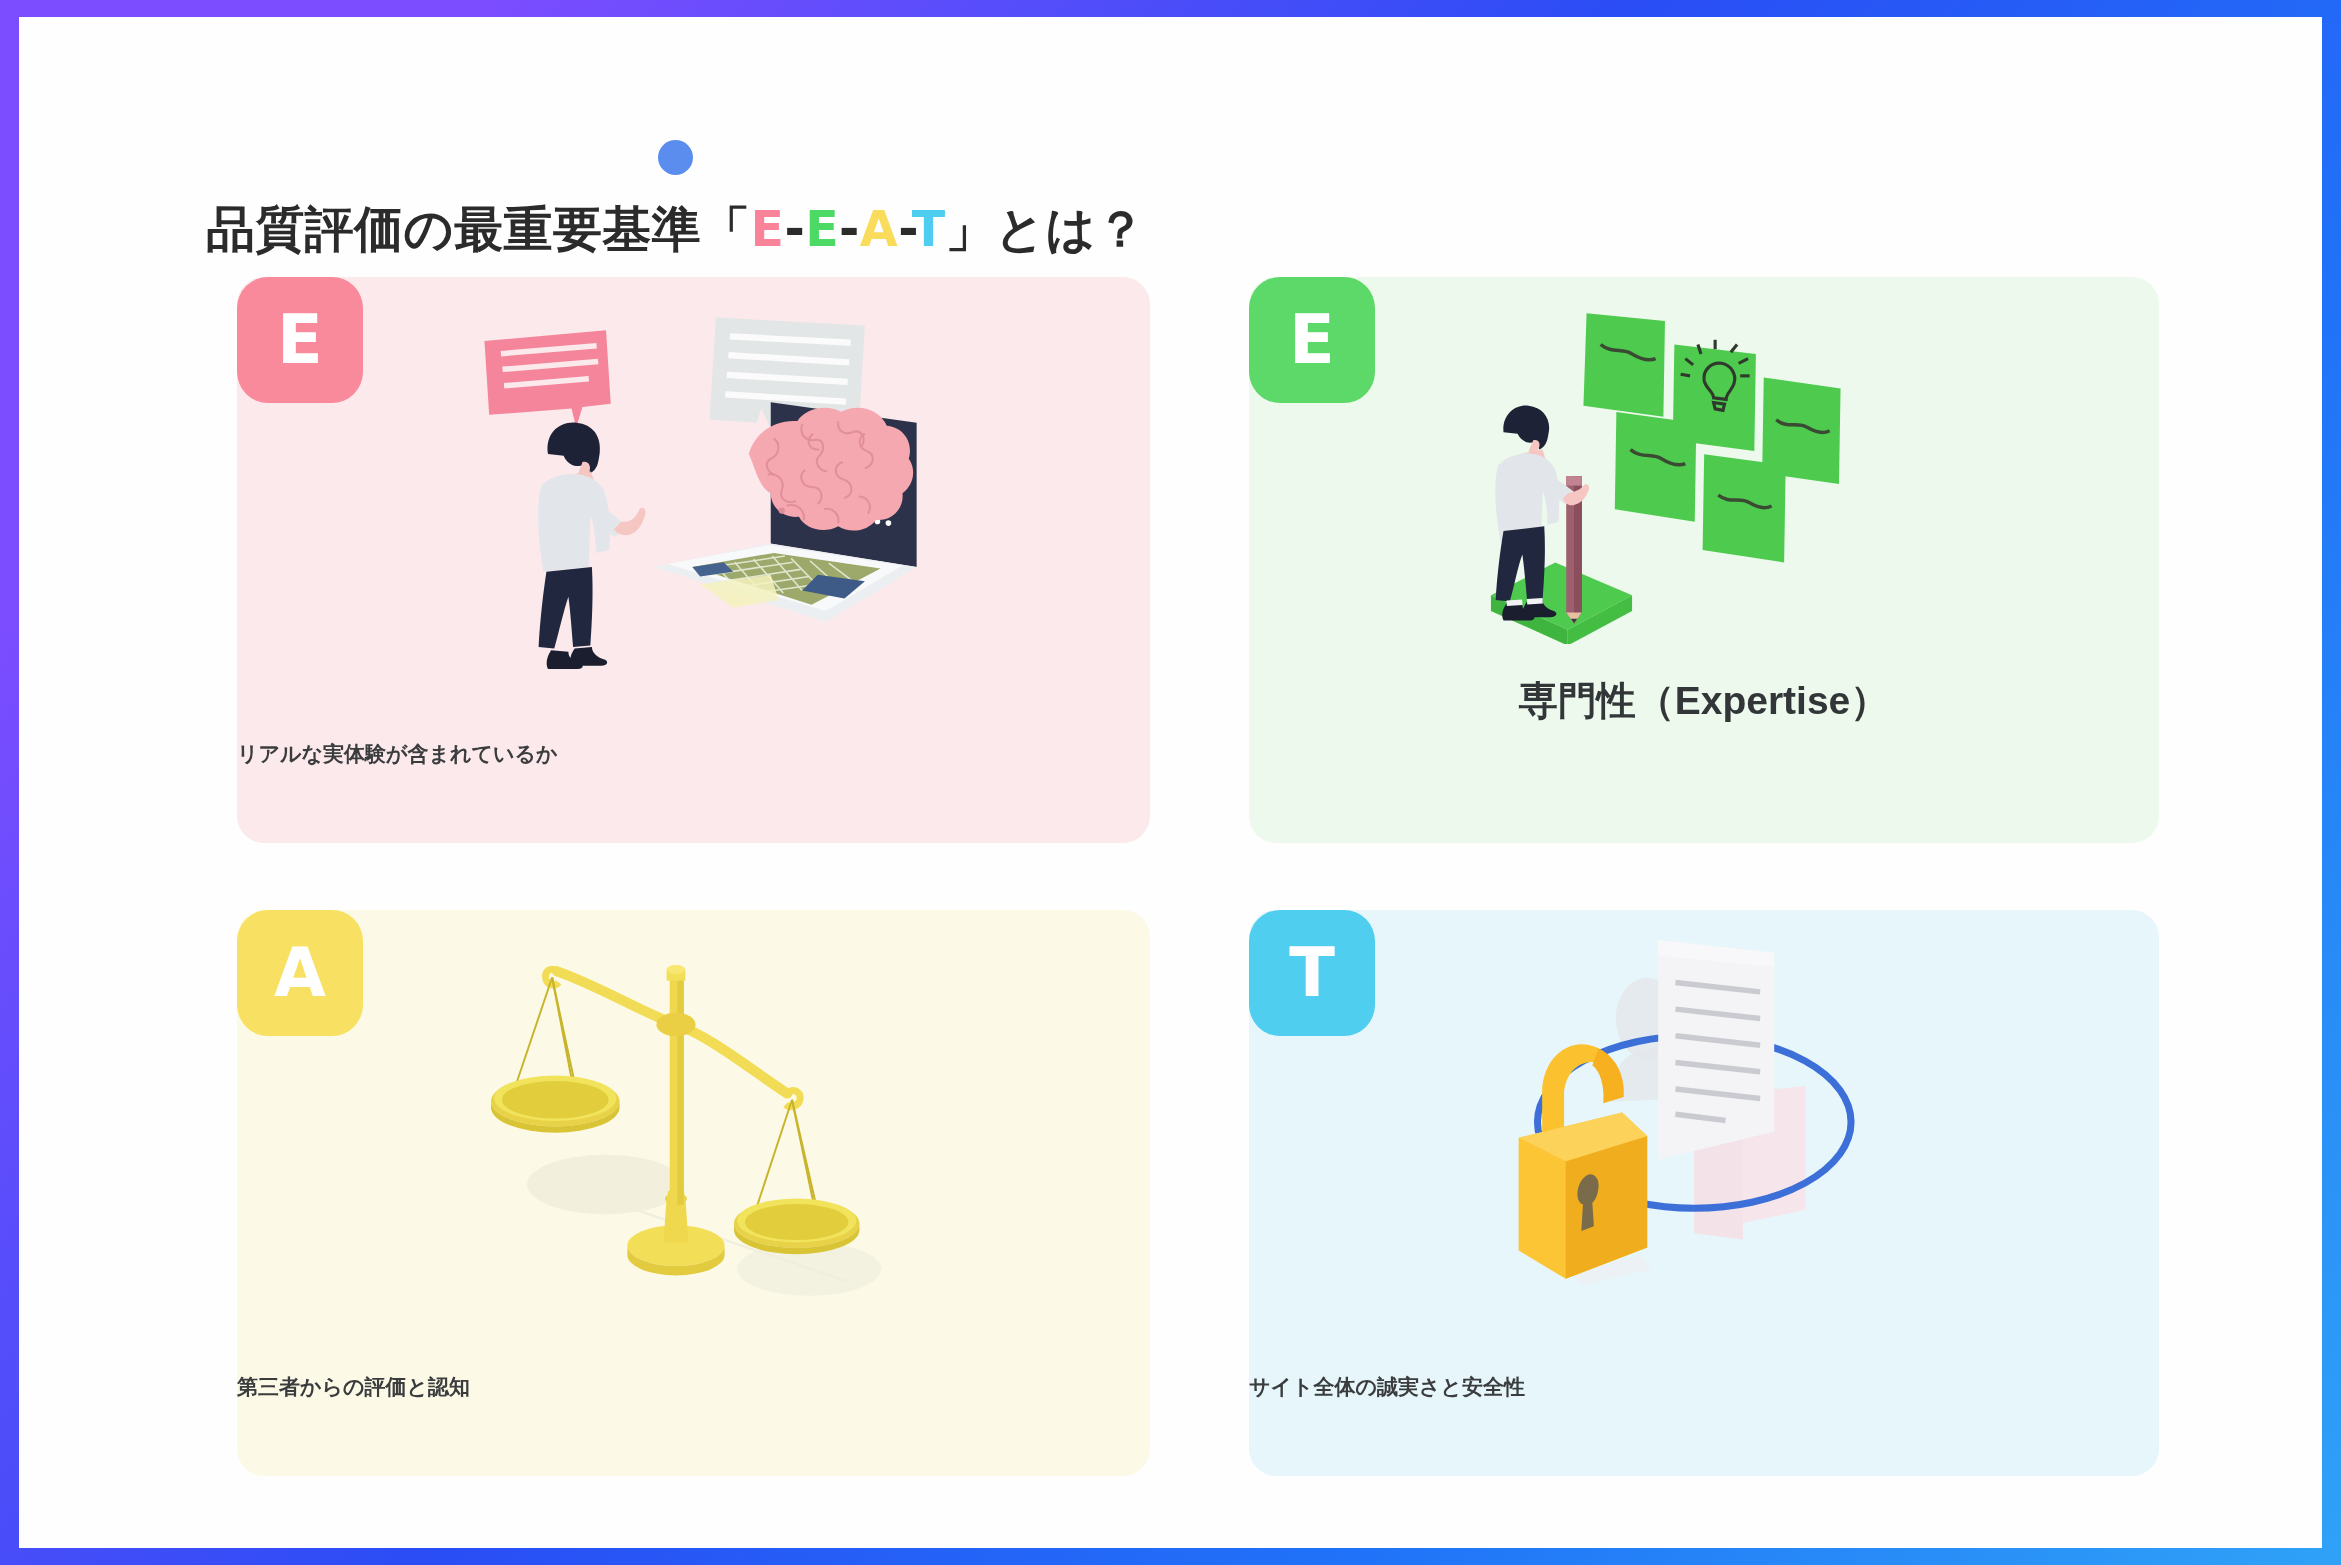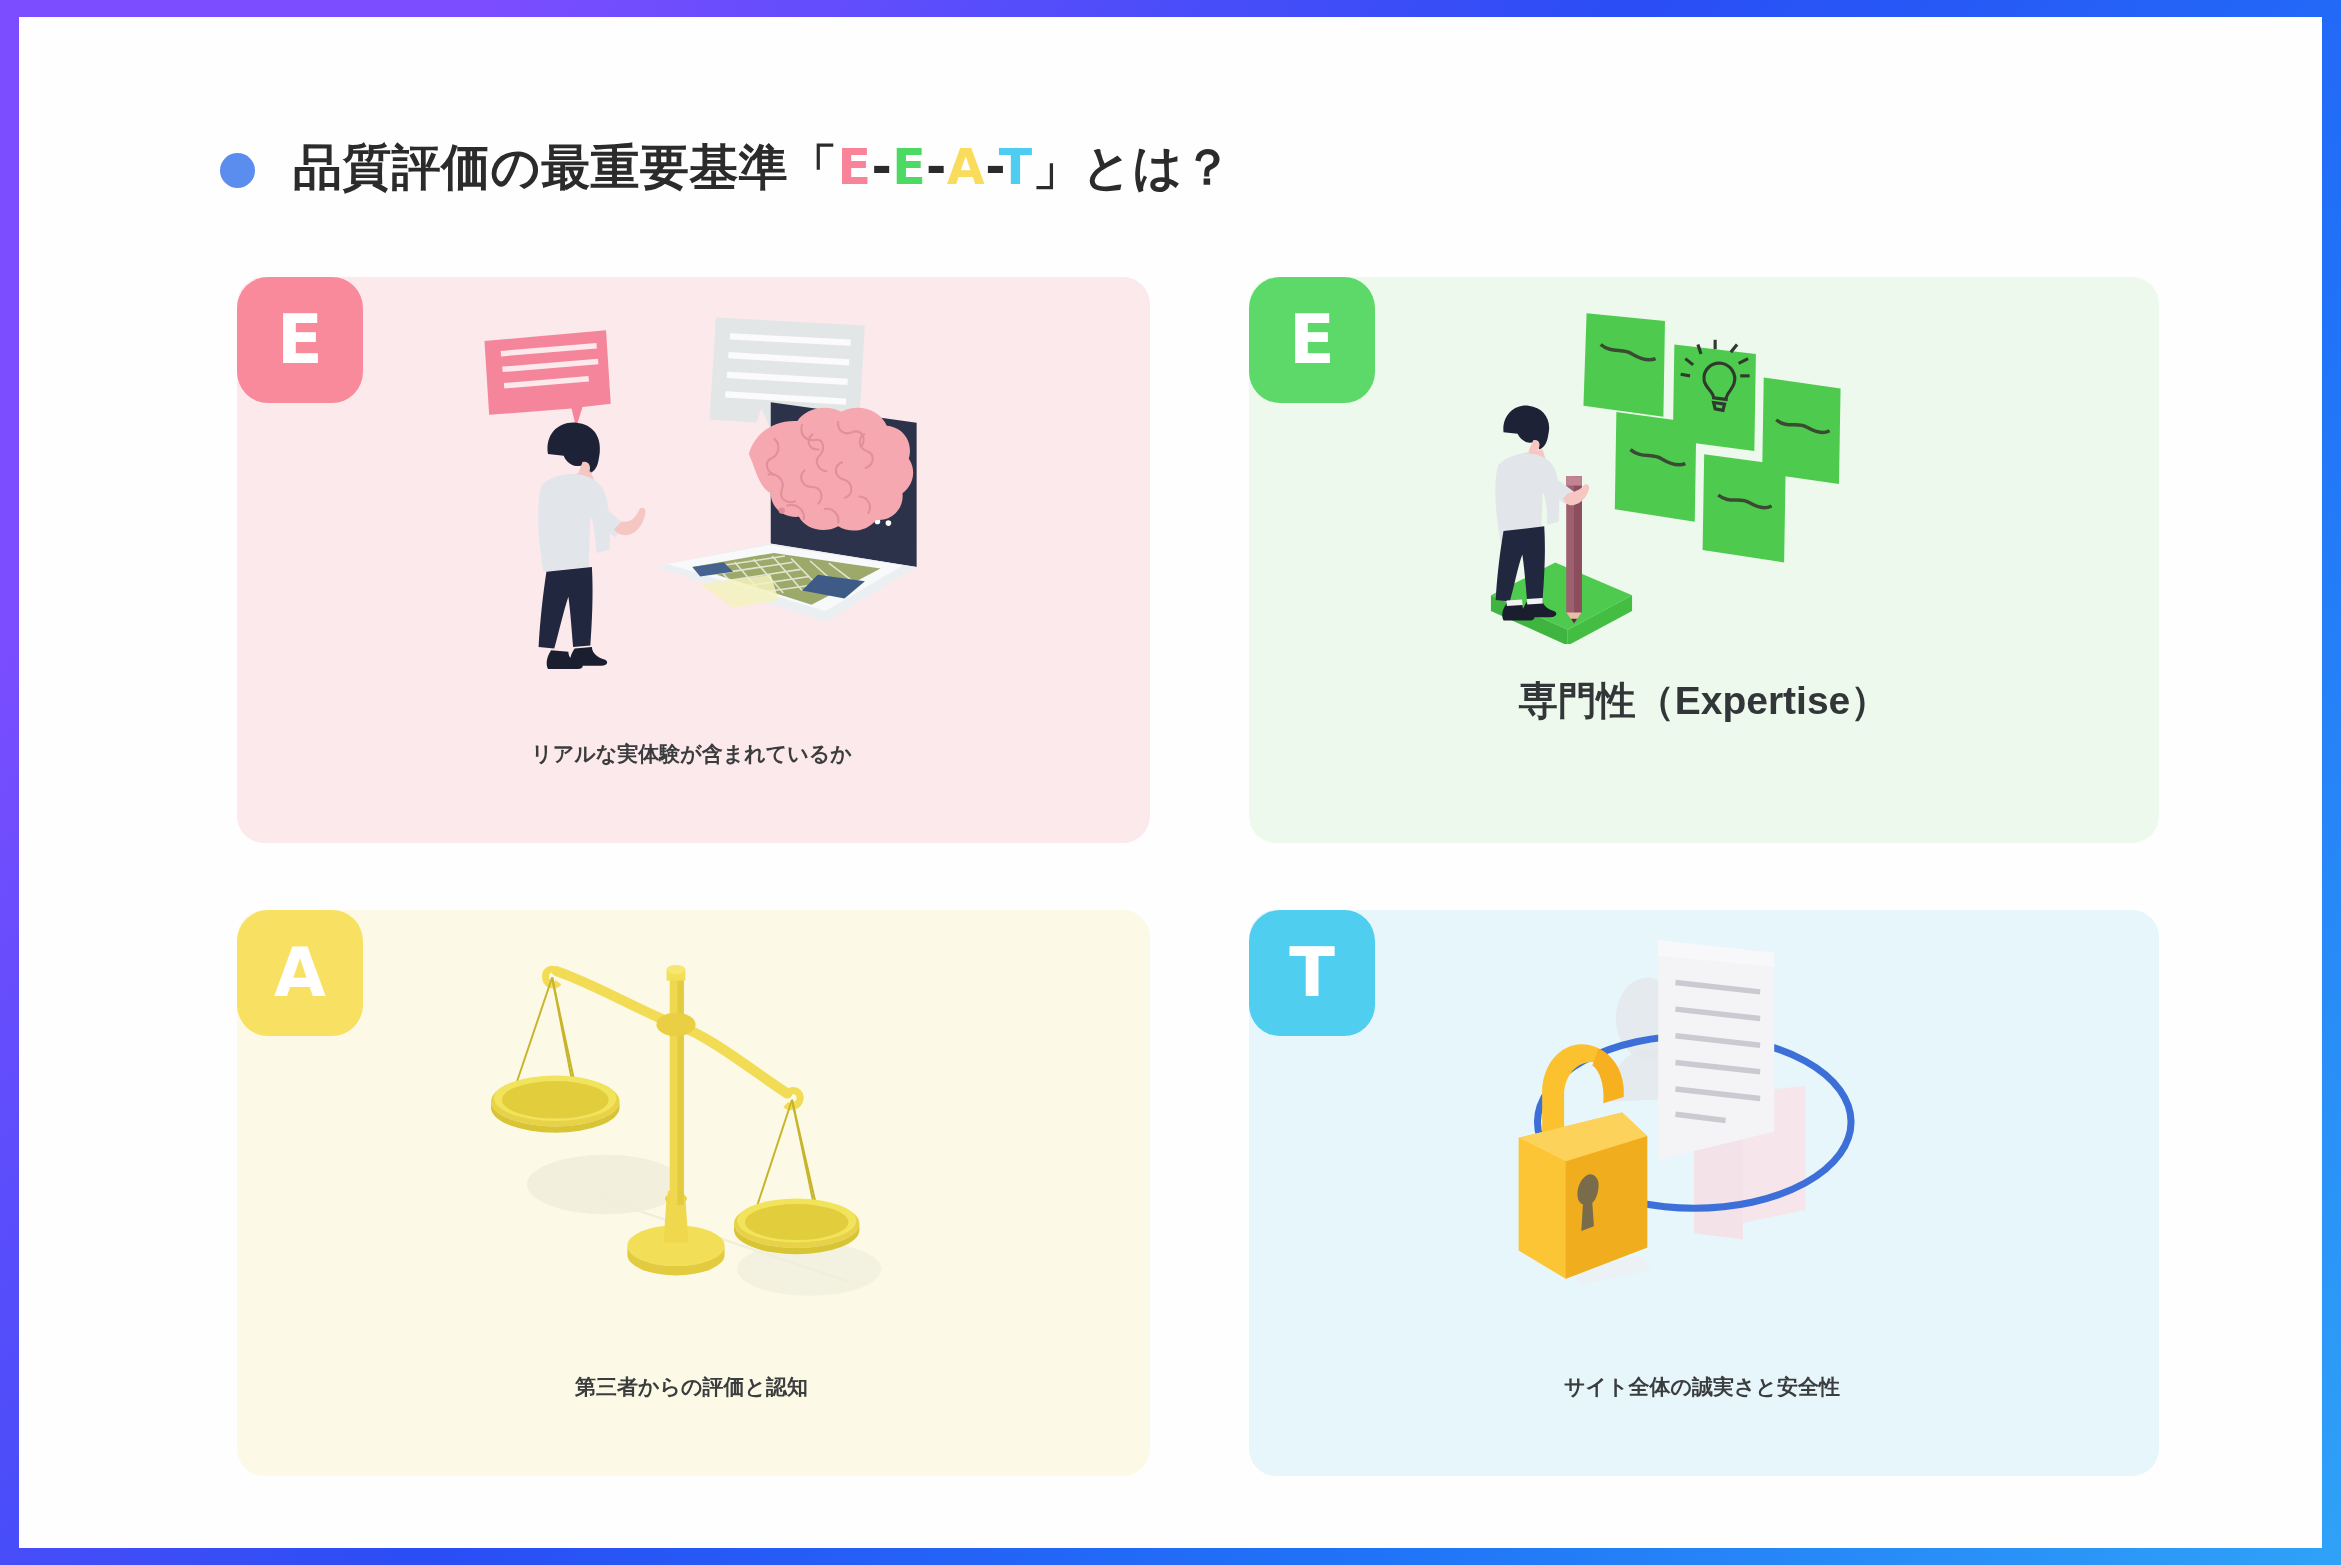--- a/index.html
+++ b/index.html
@@ -19,22 +19,22 @@
   #canvas {
     position: relative;
     width: 100%; height: 100%;
     background: #fefefe;
     overflow: hidden;
   }
 
   
   #heading {
     position: absolute;
-    left: 201px; top: 118px;
-    display: flex; align-items: center; gap: 38px;
+    left: 187px; top: 118px;
+    display: flex; align-items: center; gap: 22px; flex-direction: column;
   }
   #bullet-dot {
     width: 35px; height: 35px; border-radius: 50%;
     background: #5B8DEF; flex: none;
     margin-top: 4.7px;
   }
   #heading-text {
     font-size: 49px; font-weight: 700; color: #2B2B2B;
     letter-spacing: 0.4px; white-space: nowrap;
     font-family: "DejaVu Sans", "Liberation Sans", sans-serif;
@@ -74,21 +74,20 @@
     position: absolute;
     left: 0; right: 0;
     text-align: center;
     font-size: 39px; font-weight: 700; color: #333638;
     white-space: nowrap;
     font-family: Liberation Sans, sans-serif;
   }
   .card-sub {
     position: absolute;
     left: 0; right: 4px;
-    text-align: center;
     font-size: 21px; font-weight: 700; color: #3A3C3E;
     white-space: nowrap;
     font-family: Liberation Serif, serif;
   }
   .c1 .card-title { top: 667px; }  
 
   .t-off-a { top: 397px; }
   .s-off-a { top: 463px; }
   .t-off-b { top: 248px; }
   .s-off-b { top: 314px; }

